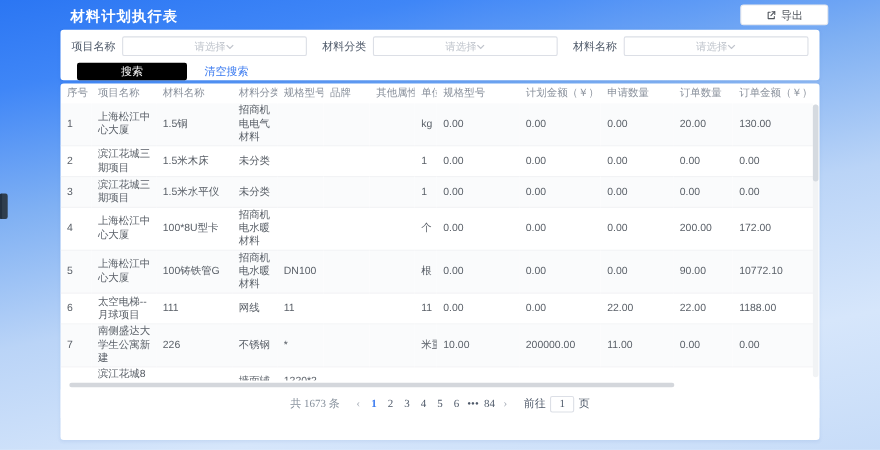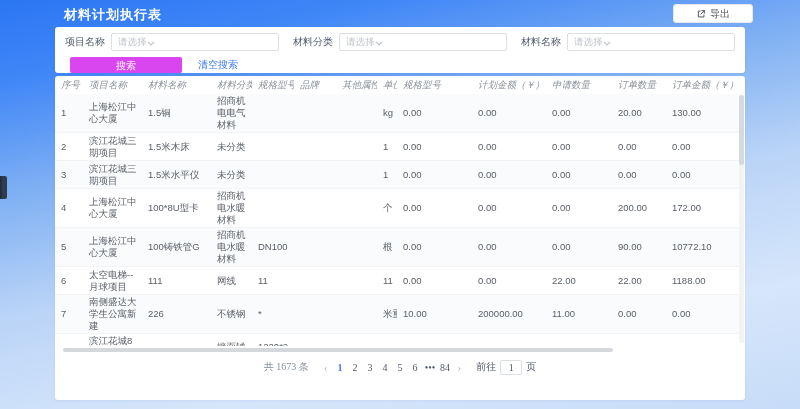--- a/index.html
+++ b/index.html
@@ -29,47 +29,47 @@
     position:absolute; left:55px; top:27px; width:690px; height:46px;
     background:#fff; border-radius:3px; box-shadow:0 1px 3px rgba(30,80,160,.08);
     padding:6px 10px 0 10px;
   }
   .filter-row { display:flex; align-items:center; height:18px; }
   .filter-group { display:flex; align-items:center; flex:1; margin-right:14px; }
   .filter-group:last-child { margin-right:0; }
   .filter-label { color:#4e5969; margin-right:6px; white-space:nowrap; }
   .select {
     flex:1; height:18px; border:1px solid #dcdfe6; border-radius:2px; background:#fff;
-    display:flex; align-items:center; justify-content:flex-start;
+    display:flex; align-items:center; justify-content:center;
     padding:0 6px; cursor:pointer;
   }
   .select .placeholder { color:#bfc4cc; font-size:9.5px; }
   .btn-row { display:flex; align-items:center; margin-top:6px; margin-left:5px; }
   .search-btn {
-    width:112px; height:16px; background:#d946ef; color:#fff; border:none;
+    width:100px; height:16px; background:#000000; color:#fff; border:none;
     border-radius:2px; font-size:10px; line-height:15px; text-align:center; cursor:pointer;
     font-family:inherit;
   }
   .clear-link { color:#3a7af0; margin-left:16px; cursor:pointer; }
 
   
   .table-card {
     position:absolute; left:55px; top:76px; width:690px; height:324px;
     background:#fff; border-radius:3px; box-shadow:0 1px 3px rgba(30,80,160,.08);
     display:flex; flex-direction:column; overflow:hidden;
   }
   .table-wrap { position:relative; height:270px; overflow:hidden; }
   table { border-collapse:collapse; table-layout:fixed; width:684px; font-size:9.5px; }
   th, td {
     text-align:left; vertical-align:middle; font-weight:400;
     padding:1px 3px 1px 6px; line-height:12px;
     overflow:hidden; word-break:break-all;
   }
   thead tr { height:18px; }
-  th { color:#8a919c; white-space:nowrap;font-style:italic; }
+  th { color:#8a919c; white-space:nowrap; }
   tbody tr { height:28px; border-bottom:1px solid #f2f3f5; }
   tbody tr.stripe { background:#fafbfc; }
   td { color:#5a6068; }
   td:nth-child(8) { white-space:nowrap; }
   .vscrollbar {
     position:absolute; right:1px; top:19px; width:5px; height:248px;
     background:#f1f3f5; border-radius:3px;
   }
   .vscrollbar .thumb { width:5px; height:70px; background:#d5dae0; border-radius:3px; }
   .hscroll-zone { height:8px; display:flex; align-items:center; }

